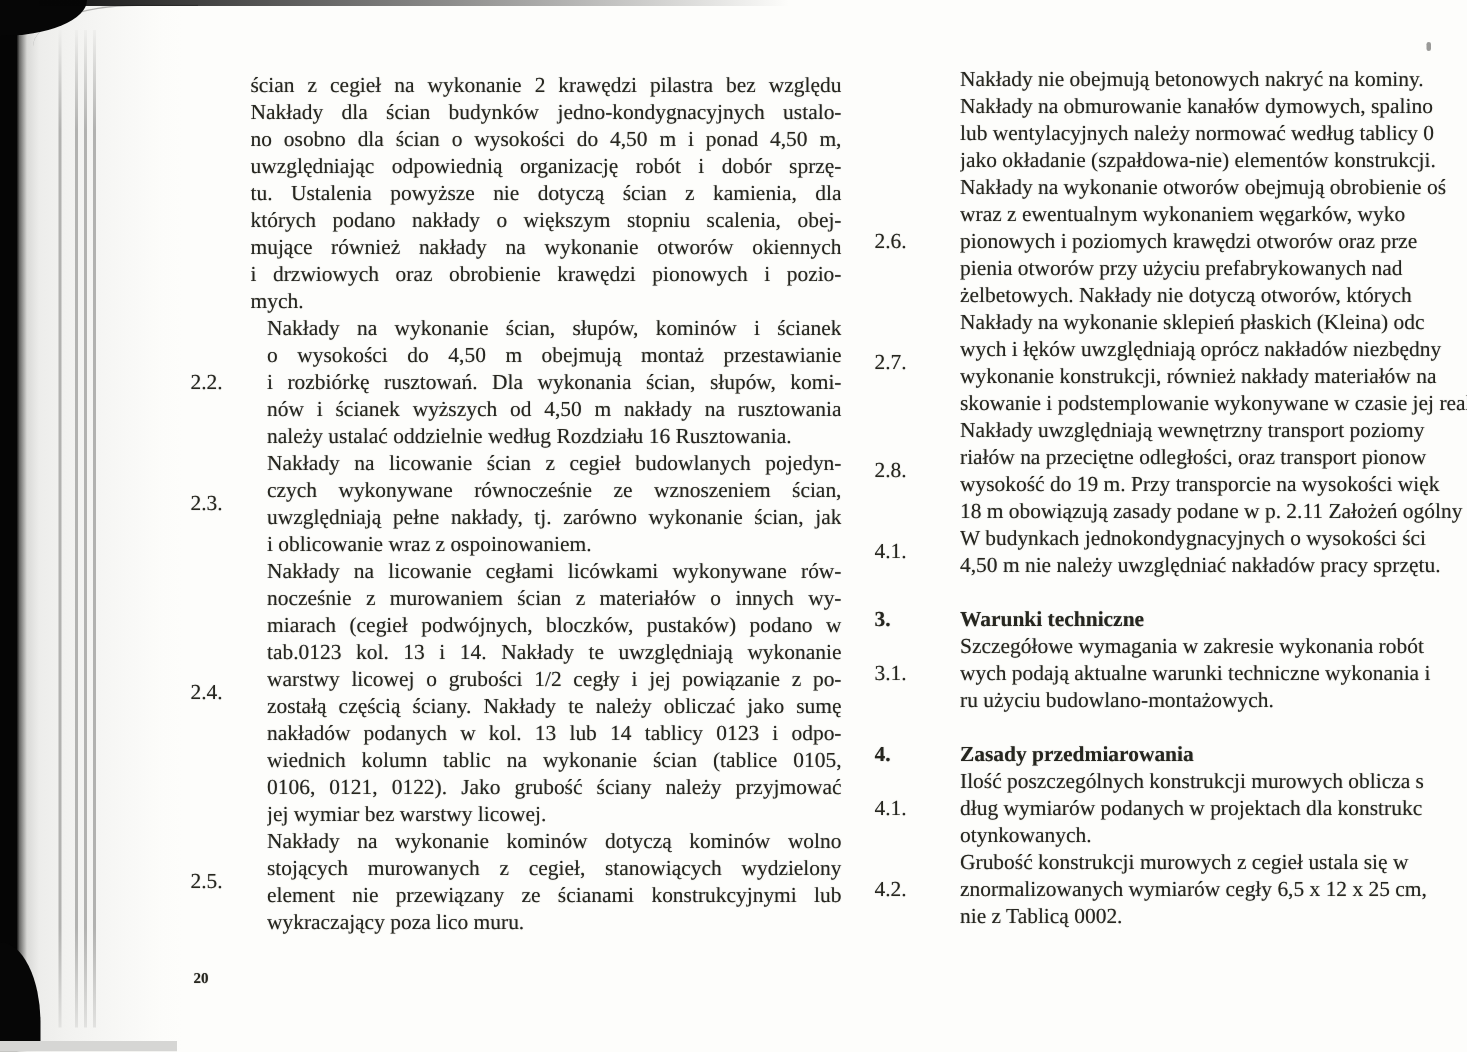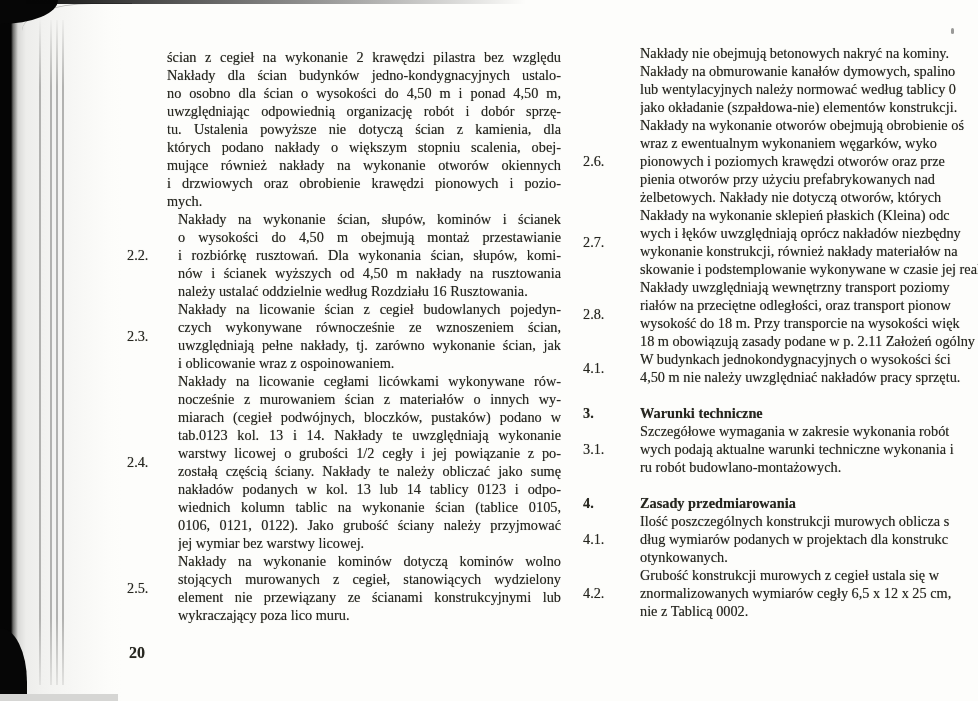--- a/index.html
+++ b/index.html
@@ -45,21 +45,21 @@
   .col-left .cont .pnum{flex-basis:40px;}
   .col-right .pnum{flex-basis:57px;}
   .pbody{flex:1;min-width:0;}
   .col-left .pbody{width:383px;}
   .col-right .pbody{overflow:hidden;}
   .line{height:18px;line-height:18px;font-size:14.3px;white-space:nowrap;overflow:hidden;}
   .col-left .line.just{text-align:justify;text-align-last:justify;}
   .heading{margin-top:18px;font-weight:bold;}
   .heading .pnum{font-weight:bold;}
   .line,.pnum{text-shadow:0 0 0.7px rgba(55,55,50,.55);}
-  .page-number{position:absolute;left:129px;top:644px;font-size:16px;
+  .page-number{position:absolute;left:129px;top:644px;font-size:10px;
     font-weight:bold;line-height:18px;text-shadow:0 0 0.7px rgba(55,55,50,.55);}
 </style>
 </head>
 <body>
 
 <div class="page-edges"></div>
 <div class="edge-line l1"></div>
 <div class="edge-line l2"></div>
 <div class="edge-line l3"></div>
 <div class="edge-line l4"></div>
@@ -166,21 +166,21 @@
         <div class="line">wych i łęków uwzględniają oprócz nakładów niezbędny</div>
         <div class="line">wykonanie konstrukcji, również nakłady materiałów na</div>
         <div class="line">skowanie i podstemplowanie wykonywane w czasie jej realiz</div>
       </div>
     </div>
     <div class="para">
       <span class="pnum">2.8.</span>
       <div class="pbody">
         <div class="line">Nakłady uwzględniają wewnętrzny transport poziomy</div>
         <div class="line">riałów na przeciętne odległości, oraz transport pionow</div>
-        <div class="line">wysokość do 18 m. Przy transporcie na wysokości więk</div>
+        <div class="line">wysokość do 19 m. Przy transporcie na wysokości więk</div>
         <div class="line">18 m obowiązują zasady podane w p. 2.11 Założeń ogólny</div>
       </div>
     </div>
     <div class="para">
       <span class="pnum">4.1.</span>
       <div class="pbody">
         <div class="line">W budynkach jednokondygnacyjnych o wysokości ści</div>
         <div class="line">4,50 m nie należy uwzględniać nakładów pracy sprzętu.</div>
       </div>
     </div>
@@ -188,21 +188,21 @@
       <span class="pnum">3.</span>
       <div class="pbody">
         <div class="line">Warunki techniczne</div>
       </div>
     </div>
     <div class="para">
       <span class="pnum">3.1.</span>
       <div class="pbody">
         <div class="line">Szczegółowe wymagania w zakresie wykonania robót</div>
         <div class="line">wych podają aktualne warunki techniczne wykonania i</div>
-        <div class="line">ru robót budowlano-montażowych.</div>
+        <div class="line">ru użyciu budowlano-montażowych.</div>
       </div>
     </div>
     <div class="para heading">
       <span class="pnum">4.</span>
       <div class="pbody">
         <div class="line">Zasady przedmiarowania</div>
       </div>
     </div>
     <div class="para">
       <span class="pnum">4.1.</span>

